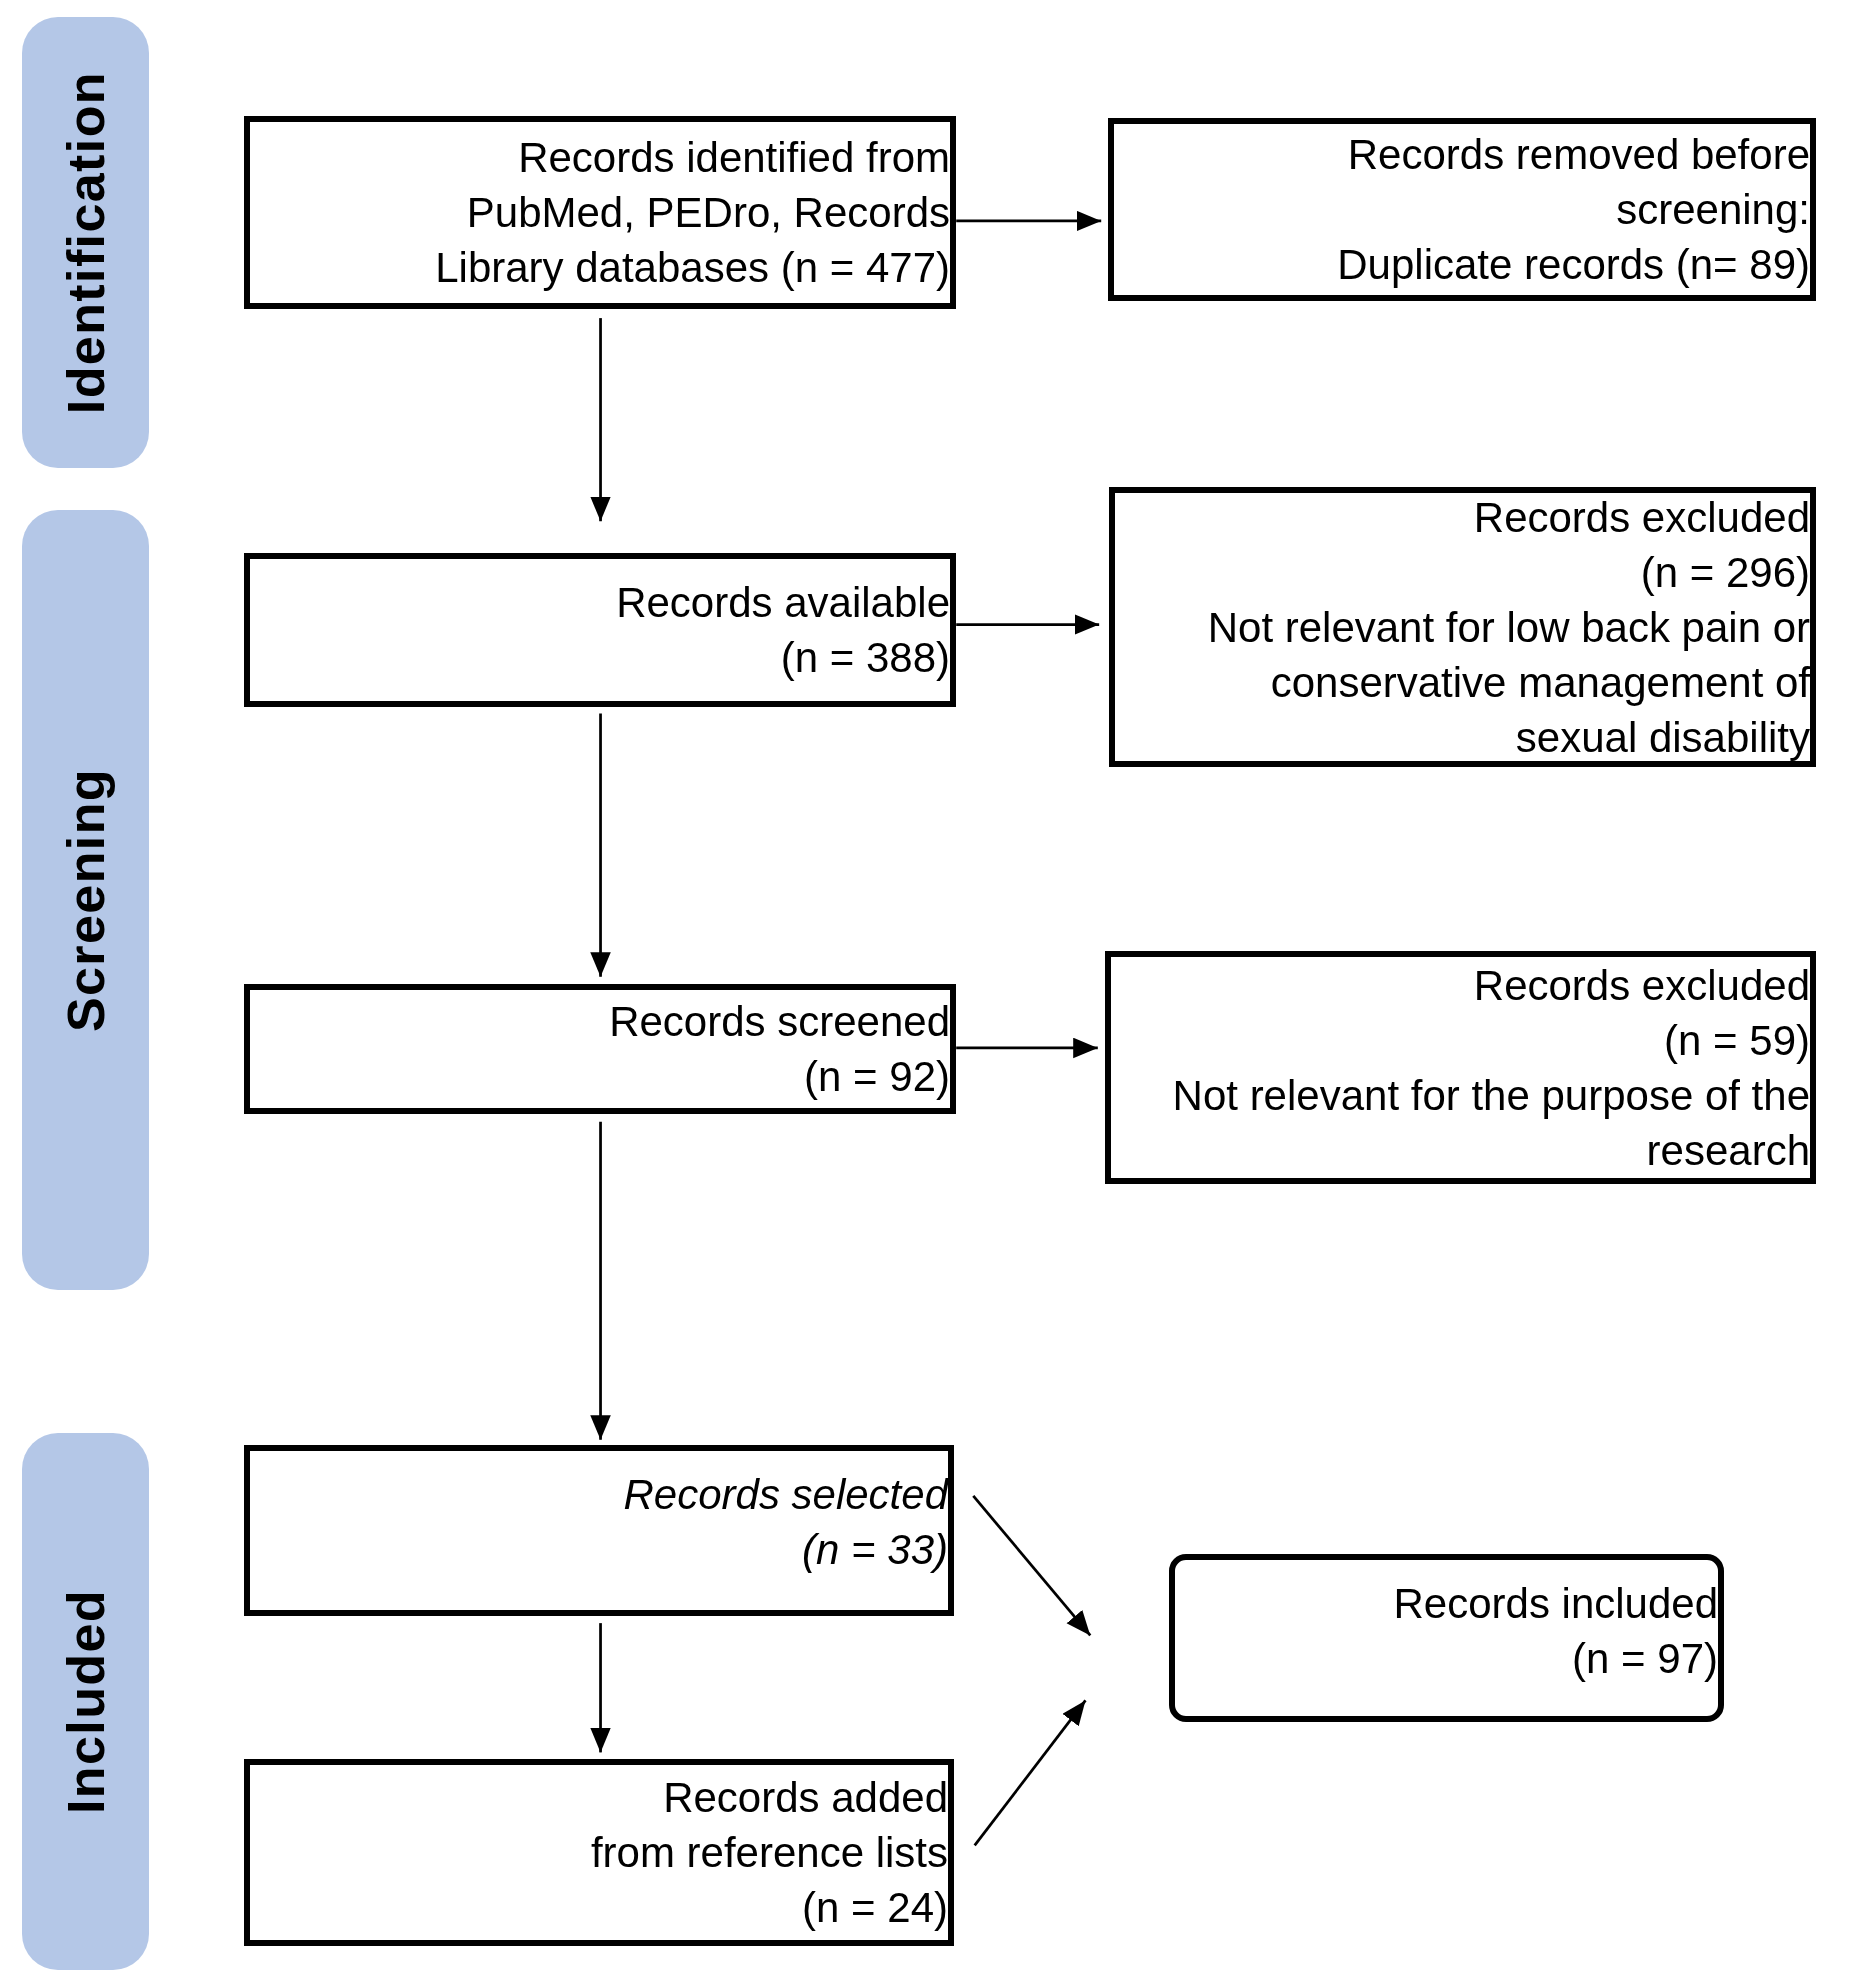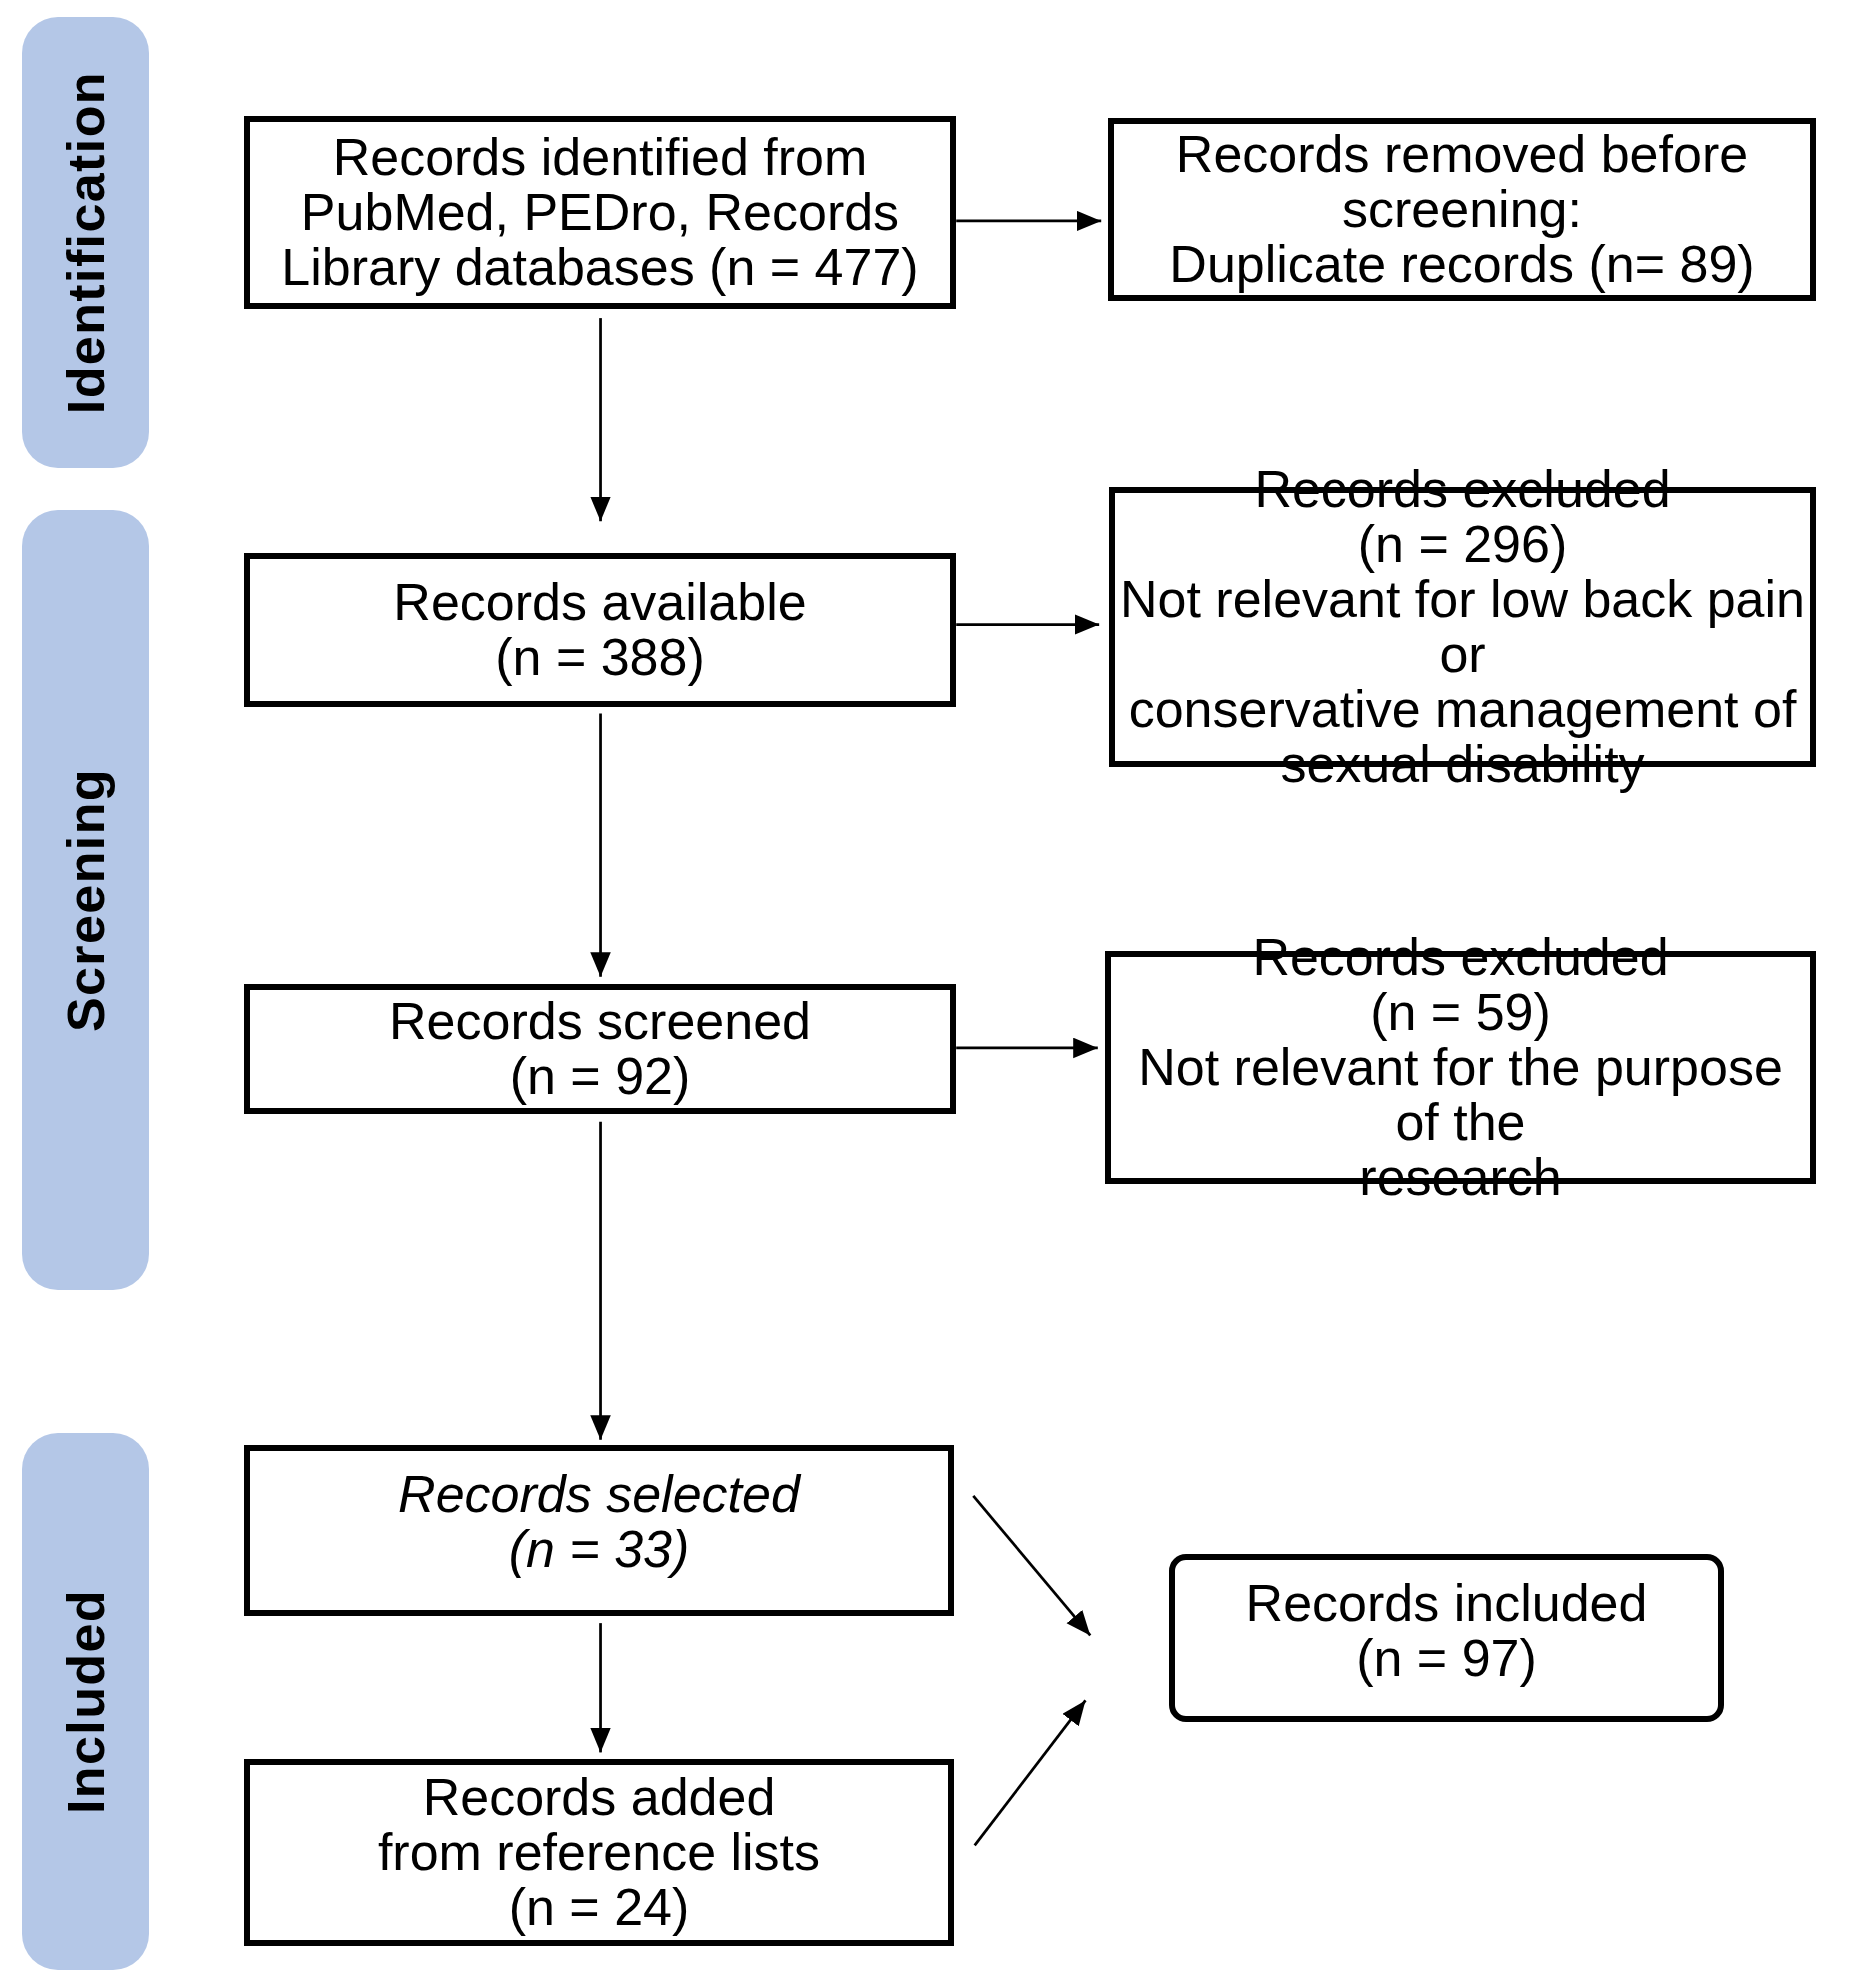--- a/index.html
+++ b/index.html
@@ -30,22 +30,22 @@
   .stage-included{top:1433px;height:537px;}
 
   
   .box{
     position:absolute;
     box-sizing:border-box;
     border:6.8px solid #000000;
     background:#ffffff;
     display:flex;flex-direction:column;
     align-items:center;justify-content:center;
-    text-align:center;
-    font-size:52px;line-height:55px;
+    text-align:right;
+    font-size:42px;line-height:55px;
   }
   .box .line{width:100%;}
   .box-top{justify-content:flex-start;padding-top:16px;}
 
   .b-identified{left:244px;top:116px;width:712px;height:193px;}
   .b-removed{left:1108px;top:118px;width:708px;height:183px;}
   .b-available{left:244px;top:553px;width:712px;height:154px;}
   .b-excluded-screening{left:1109px;top:487px;width:707px;height:280px;}
   .b-screened{left:244px;top:984px;width:712px;height:130px;}
   .b-excluded-purpose{left:1105px;top:951px;width:711px;height:233px;}

